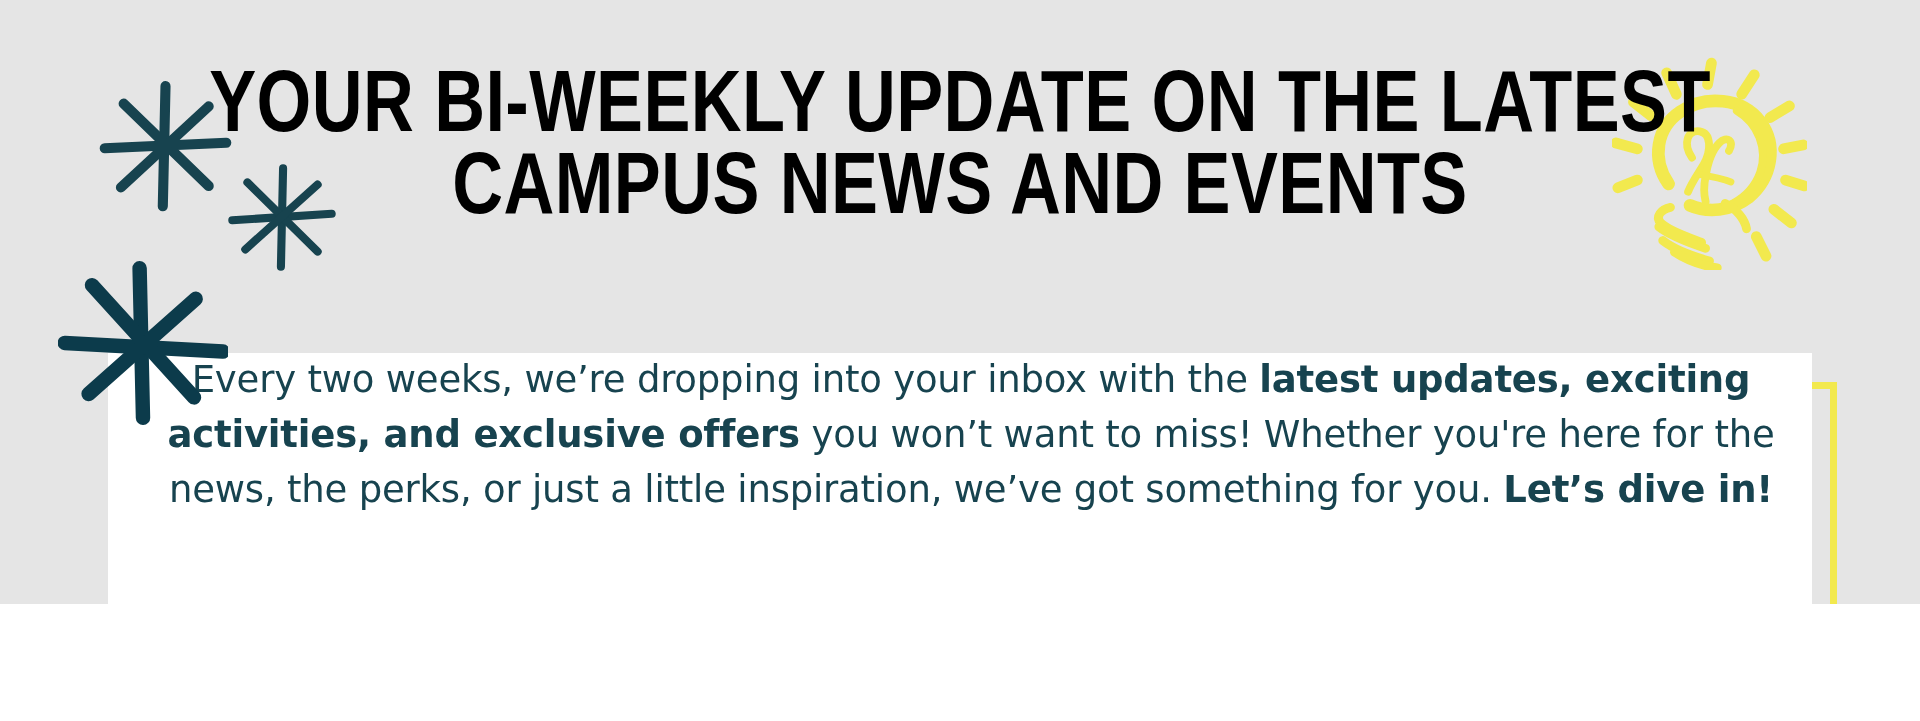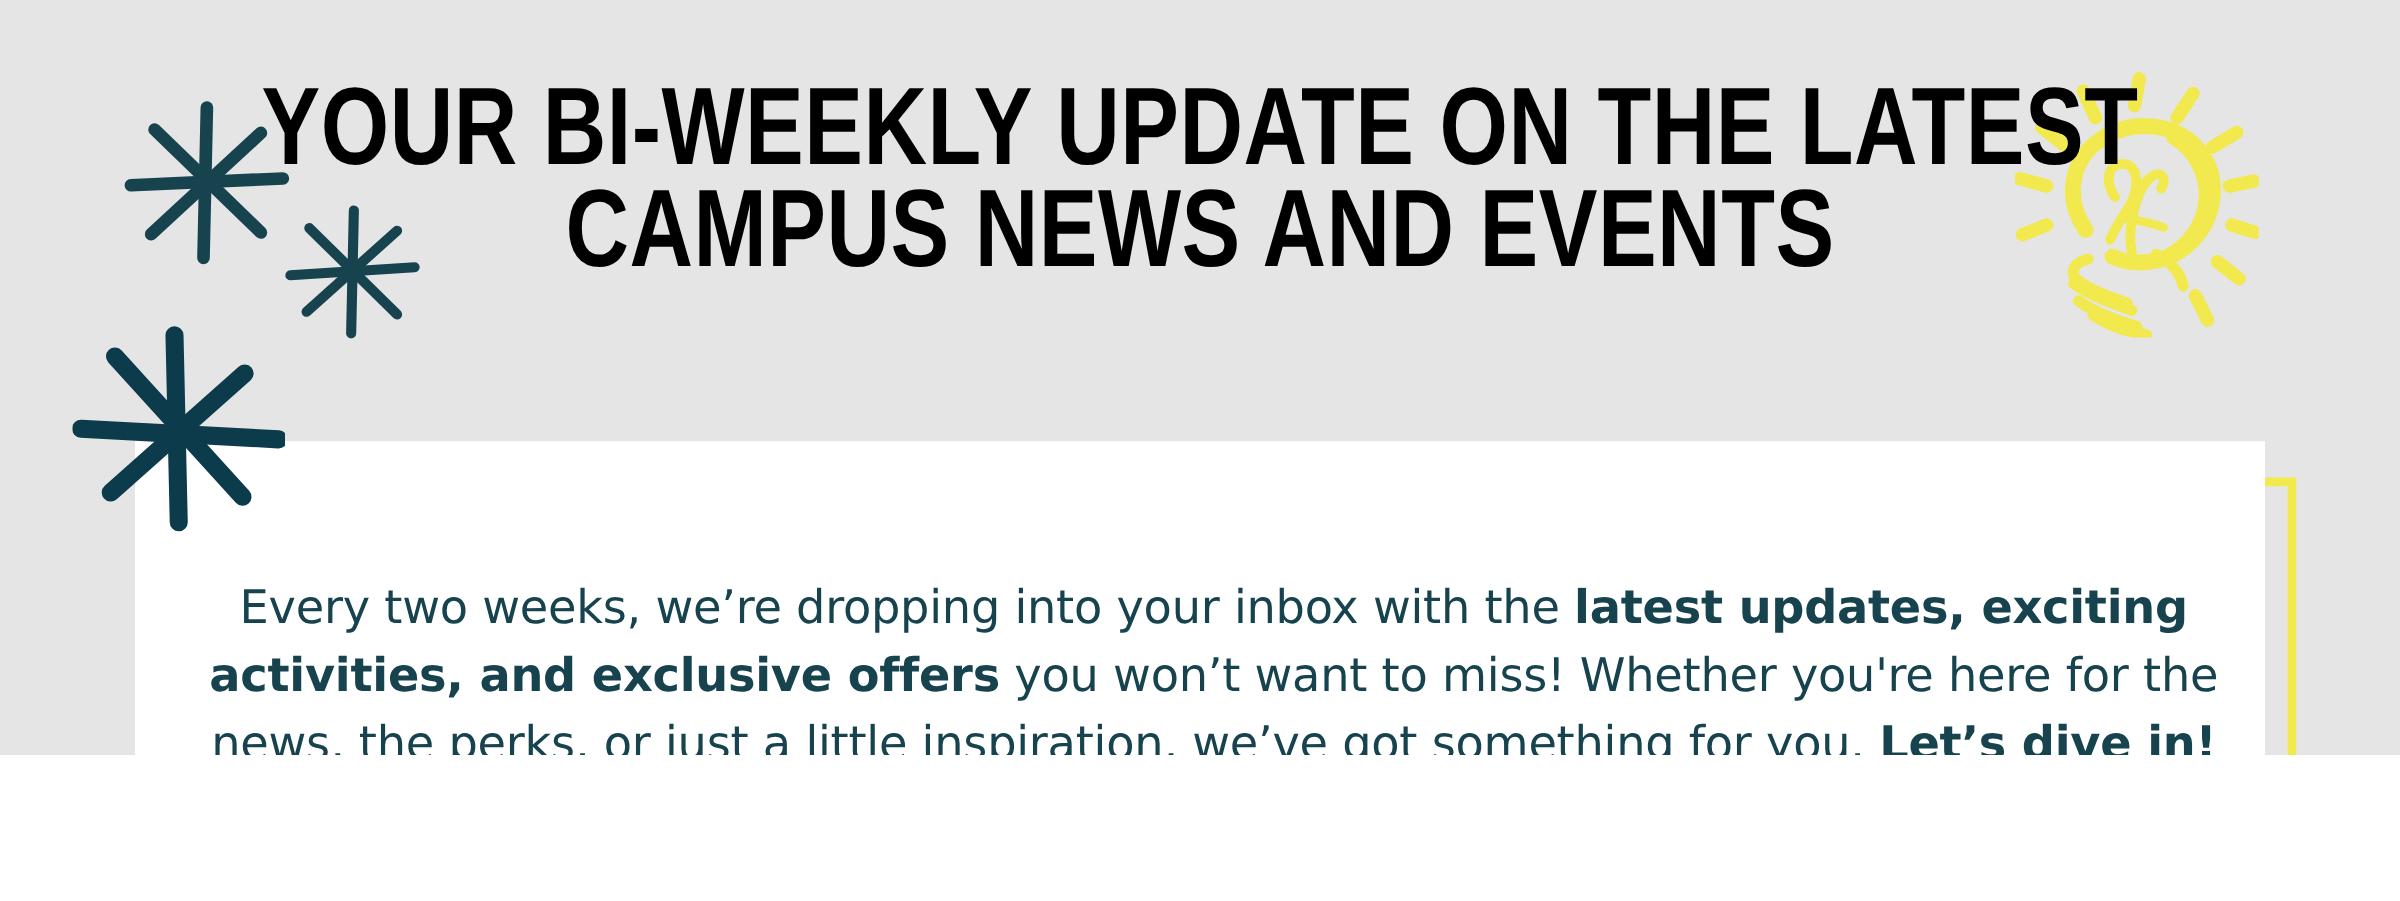--- a/index.html
+++ b/index.html
@@ -97,21 +97,21 @@
     z-index: 2;
   }
   .card-body {
     position: absolute;
     left: 0;
     top: 0;
     width: 1704px;
     height: 270px;
     z-index: 3;
     display: flex;
-    align-items: flex-end;
+    align-items: flex-start;
     justify-content: center;
     box-sizing: border-box;
     padding: 0 30px 0 52px;
   }
   .card-text {
     color: #17434F;
     font-family: "DejaVu Sans", sans-serif;
     font-weight: 400;
     font-size: 37px;
     line-height: 1.48;

